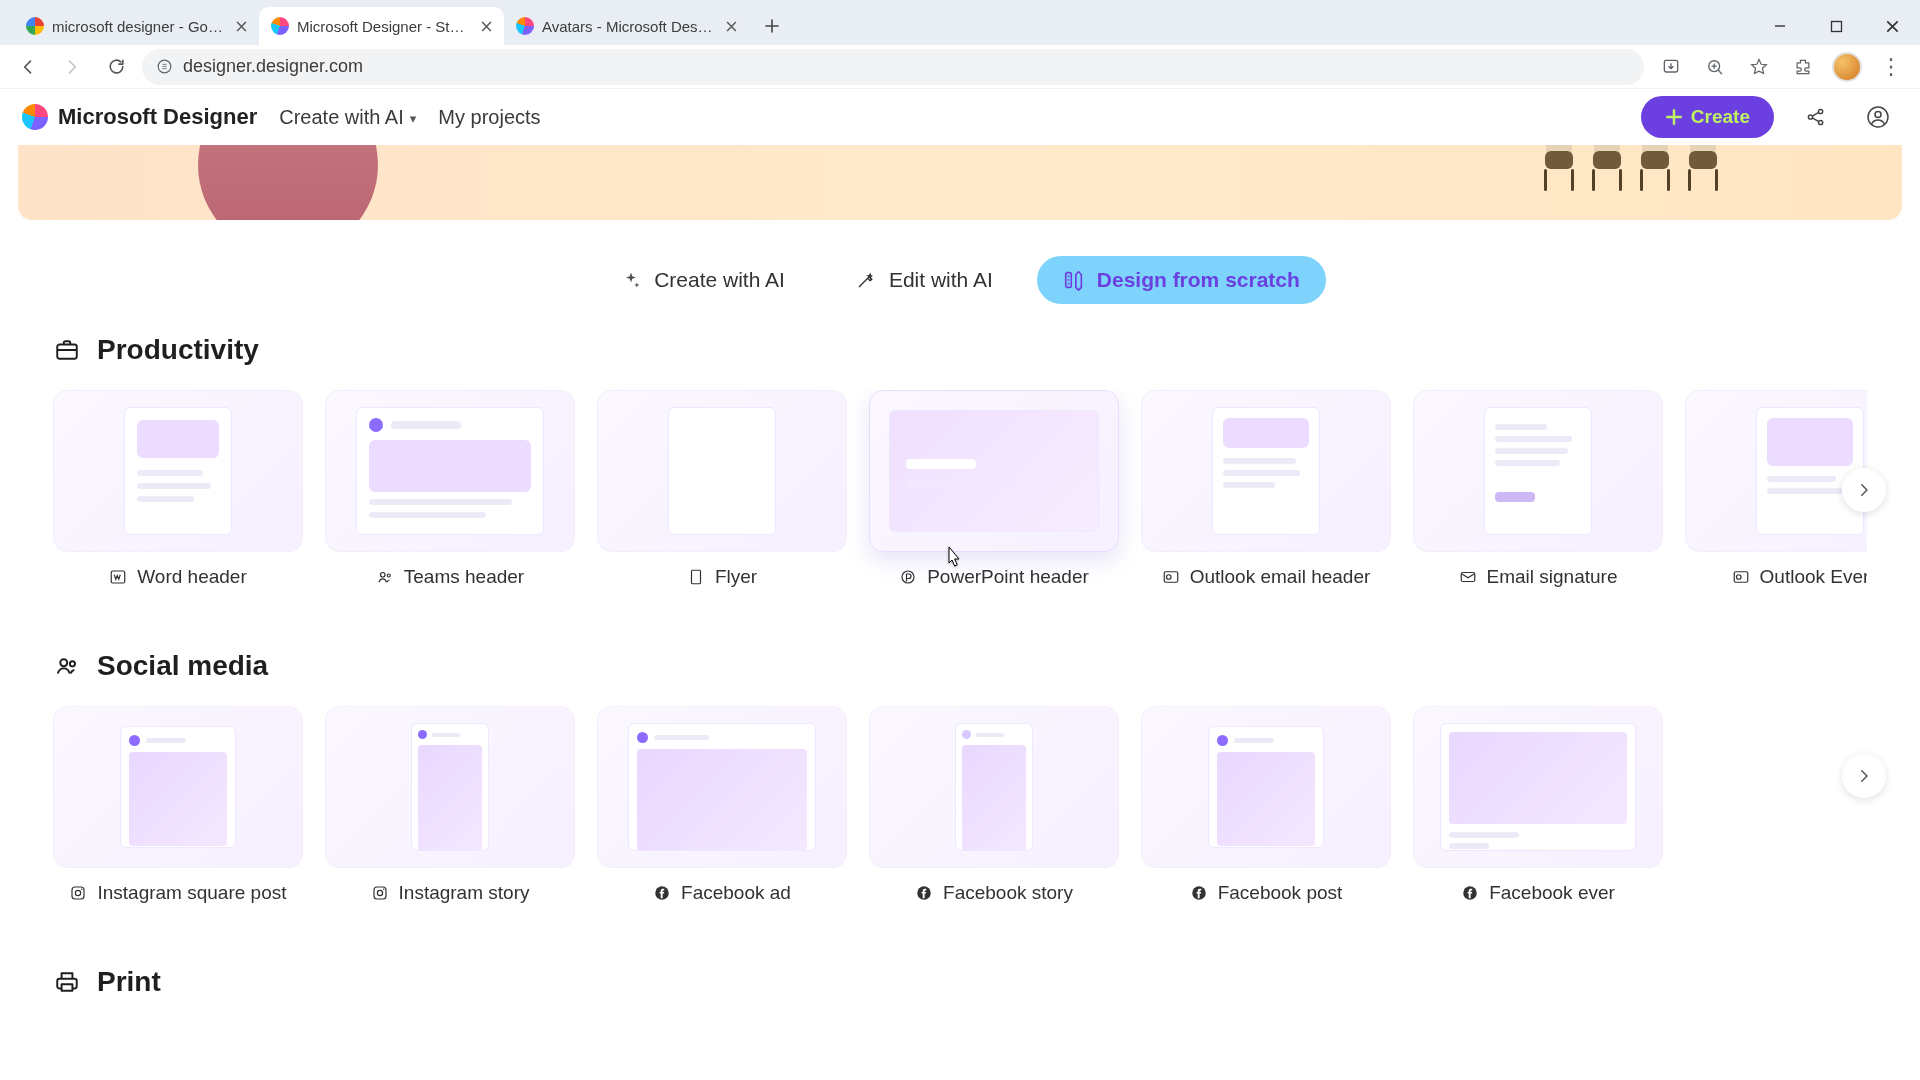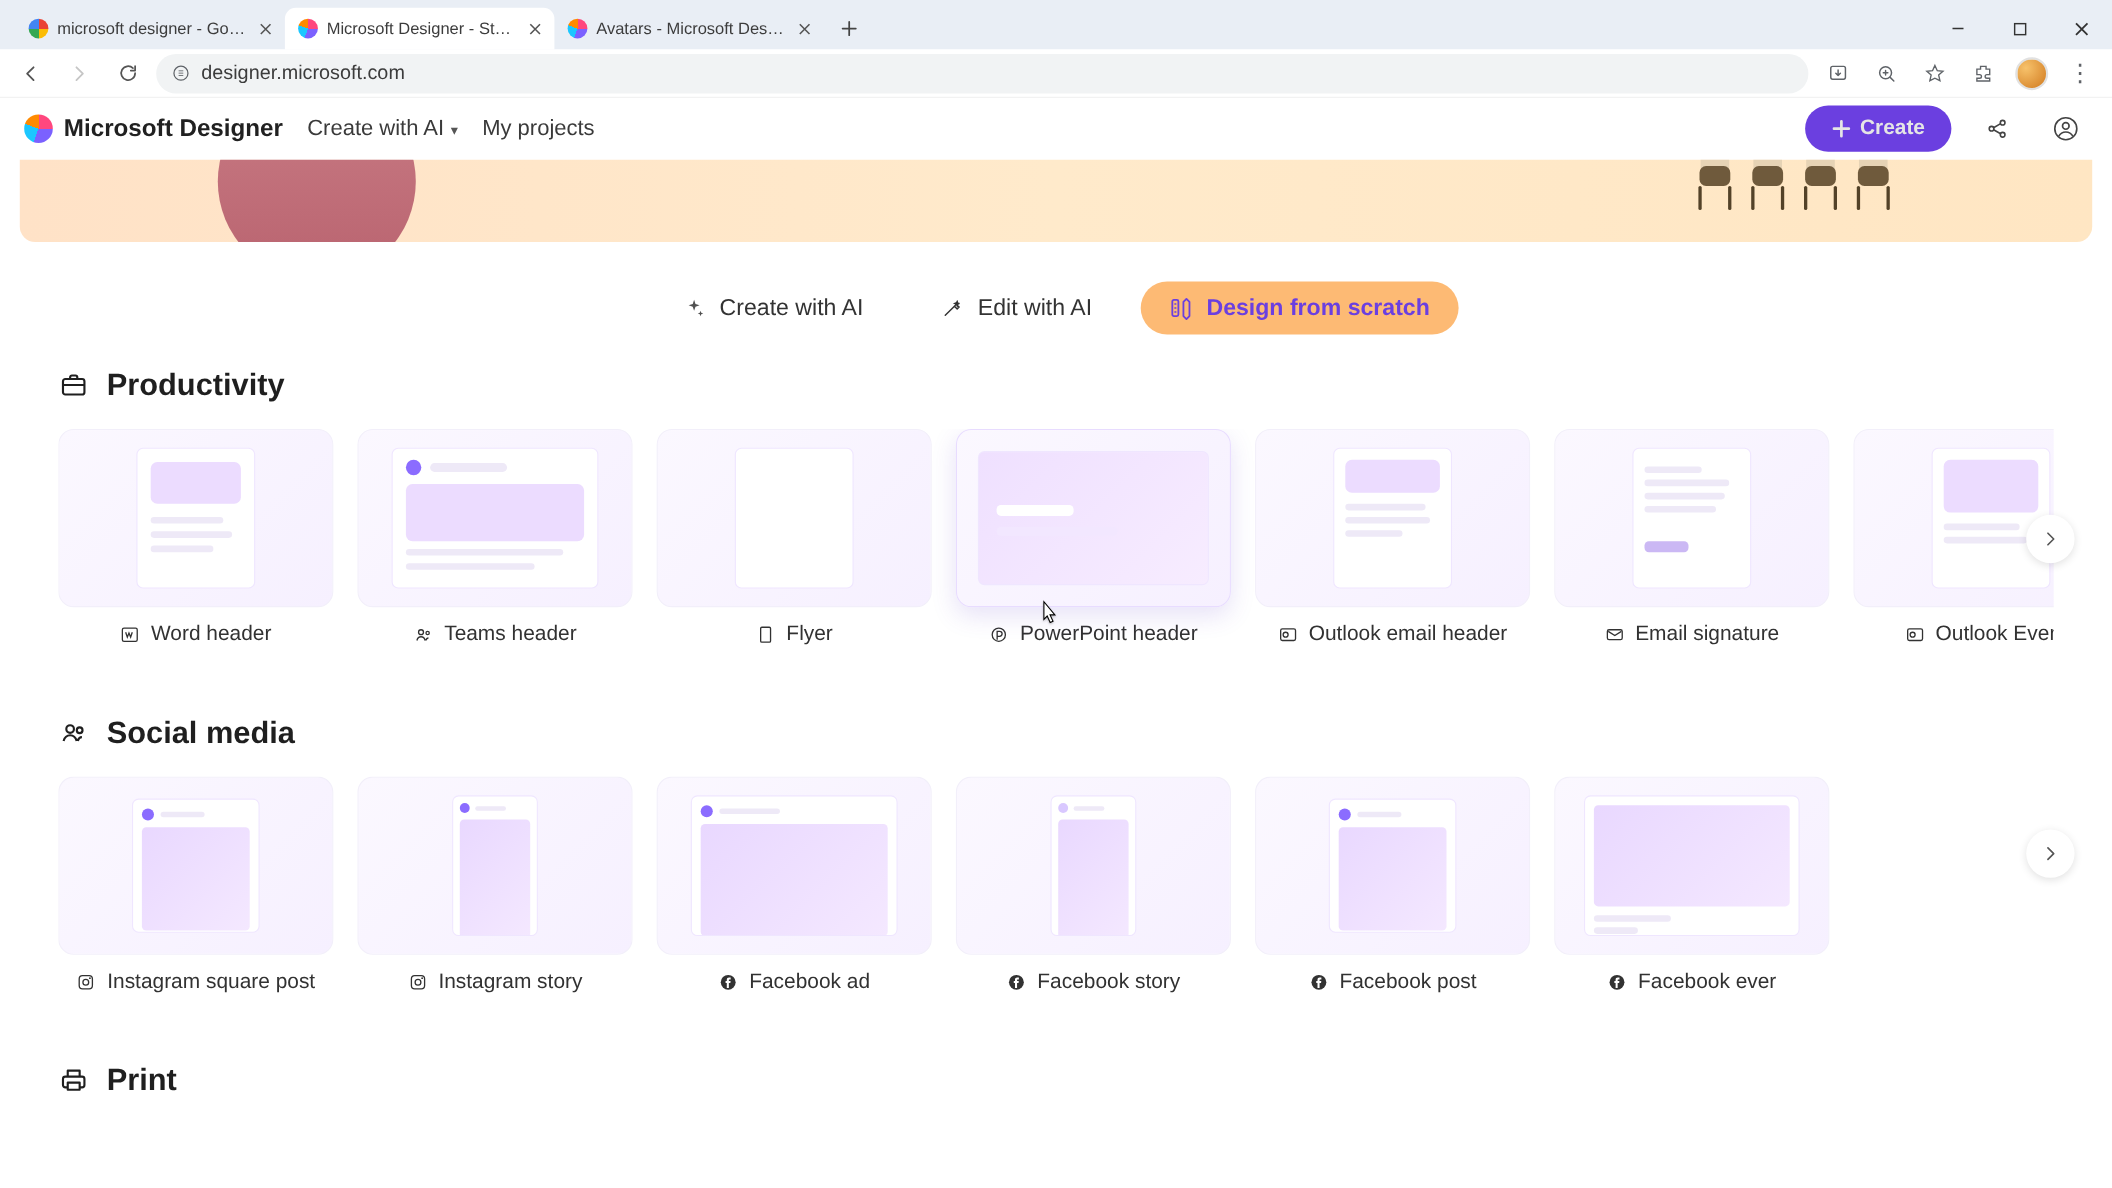--- a/index.html
+++ b/index.html
@@ -46,21 +46,21 @@
   }
   .brand{display:flex;align-items:center;gap:10px;cursor:pointer;}
   .brand-logo{width:26px;height:26px;border-radius:50%;
     background: conic-gradient(#ff477e 0 90deg,#7b61ff 90deg 200deg,#1cc7ff 200deg 290deg,#ff8a00 290deg 360deg);}
   .brand-name{font-size:22px;font-weight:600;color:#212121;}
   .hdr-link{display:flex;align-items:center;gap:6px;font-size:20px;color:#3a3a3a;cursor:pointer;}
   .chev{font-size:13px;color:#555;margin-top:2px;}
   .hdr-spacer{flex:1;}
   .create-btn{
     display:flex;align-items:center;gap:8px;
-    background:#6b3fe0;color:#e5e5e5;border:none;border-radius:26px;
+    background:#6b3fe0;color:#bef264;border:none;border-radius:26px;
     height:42px;padding:0 24px;font-size:19px;font-weight:600;cursor:pointer;
   }
   .hdr-icon{width:40px;height:40px;display:flex;align-items:center;justify-content:center;color:#444;cursor:pointer;border-radius:50%;}
 
   
   .hero{
     margin: 0 18px; height:75px; border-radius:0 0 14px 14px;
     background:linear-gradient(90deg,#ffe2c7 0%, #ffeacb 50%, #ffe6c3 100%);
     position:relative; overflow:hidden;
   }
@@ -72,21 +72,21 @@
   .hero .chair .back{width:26px;height:20px;border-radius:6px 6px 2px 2px;background:#e6d3b5;margin-bottom:-4px;}
   .hero .chair .legs{width:30px;height:22px;display:flex;justify-content:space-between;}
   .hero .chair .legs span{width:3px;height:22px;background:#534228;border-radius:2px;}
 
   
   .mode-row{display:flex;justify-content:center;gap:18px;margin:36px 0 30px;}
   .mode-pill{
     display:flex;align-items:center;gap:12px;
     padding:12px 26px;border-radius:30px;font-size:21px;color:#333;cursor:pointer;
   }
-  .mode-pill.active{background:#fdba74;color:#6b3fe0;font-weight:600;}
+  .mode-pill.active{background:#7dd3fc;color:#6b3fe0;font-weight:600;}
   .mode-pill .picon{width:22px;height:22px;display:flex;align-items:center;justify-content:center;}
 
   
   .section{padding:0 53px;position:relative;}
   .section + .section{margin-top:62px;}
   .sec-head{display:flex;align-items:center;gap:16px;margin-bottom:24px;}
   .sec-icon{width:28px;height:28px;display:flex;align-items:center;justify-content:center;color:#1f1f1f;}
   .sec-title{font-size:28px;font-weight:600;color:#1f1f1f;}
   .card-row{display:flex;gap:22px;overflow:hidden;}
   .tpl-card{width:250px;flex:0 0 250px;display:flex;flex-direction:column;align-items:center;gap:14px;cursor:pointer;}
@@ -232,21 +232,21 @@
       </svg>
     </div>
 
   <div class="url-field">
     <span class="url-lock">
       <svg width="17" height="17" viewBox="0 0 24 24">
           <circle cx="12" cy="12" r="9" fill="none" stroke="currentColor" stroke-width="1.6"></circle>
           <path d="M9 12h6M9 9h6M9 15h6" stroke="currentColor" stroke-width="1.1"></path>
         </svg>
     </span>
-    <span class="url-text">designer.microsoft.com</span>
+    <span class="url-text">designer.designer.com</span>
   </div>
 
   <div class="addr-right">
     <div class="addr-icon">
         <svg width="20" height="20" viewBox="0 0 24 24">
           <rect x="4" y="4" width="16" height="14" rx="2" fill="none" stroke="currentColor" stroke-width="1.6"></rect>
           <path d="M12 8v6m0 0l-2.5-2.5M12 14l2.5-2.5" fill="none" stroke="currentColor" stroke-width="1.6" stroke-linecap="round"></path>
         </svg>
       </div>
     <div class="addr-icon">

